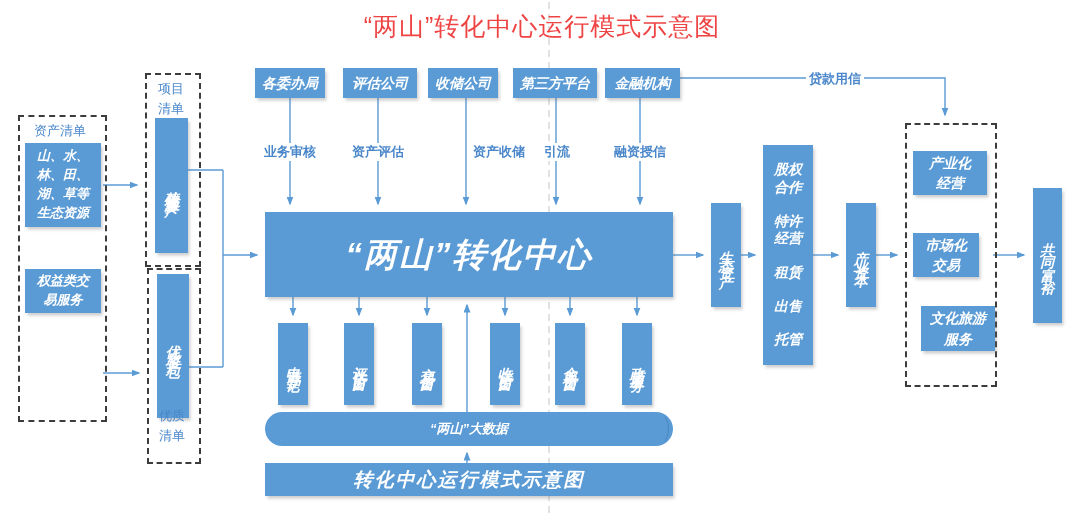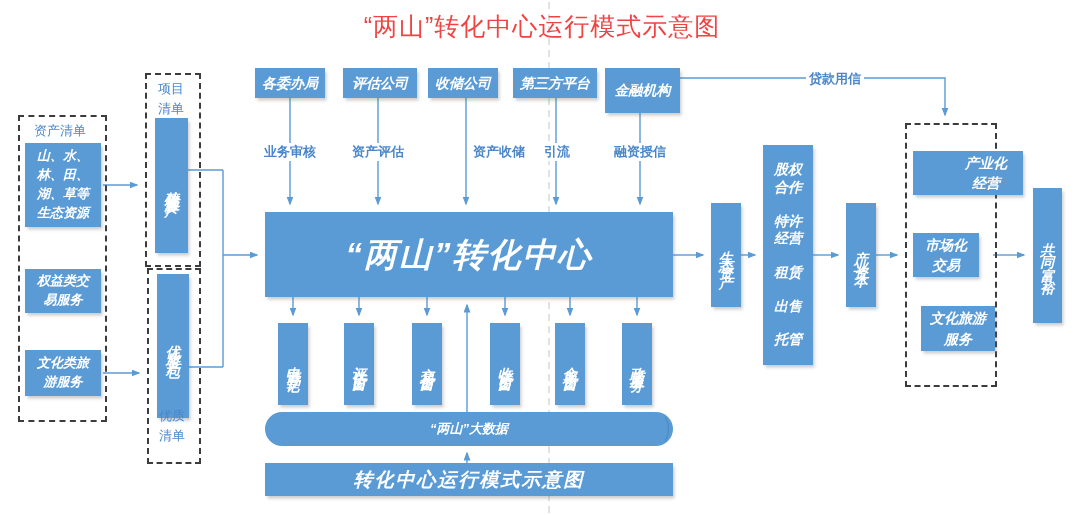--- a/index.html
+++ b/index.html
@@ -83,37 +83,35 @@
   <div class="title">“两山”转化中心运行模式示意图</div>
 
   <div class="dashed" style="left:18px; top:115px; width:85px; height:303px;"></div>
   <div class="blabel" style="left:20px; top:121px; width:80px;">资产清单</div>
   <div class="box pre f13" style="left:25px; top:143px; width:76px; height:84px;">山、水、
 林、田、
 湖、草等
 生态资源</div>
   <div class="box pre f13" style="left:25px; top:269px; width:76px; height:44px;">权益类交
 易服务</div>
-  <div class="box pre f13" style="left:25px; top:350px; width:76px; height:46px;">文化类旅
-游服务</div>
 
   <div class="dashed" style="left:145px; top:73px; width:52px; height:190px;"></div>
   <div class="blabel" style="left:147px; top:79px; width:48px;">项目
 清单</div>
   <div class="box vtext f14" style="left:155px; top:118px; width:33px; height:135px; letter-spacing:2px;">碎片化资源资产</div>
   <div class="dashed" style="left:147px; top:268px; width:50px; height:192px;"></div>
   <div class="box vtext f14" style="left:157px; top:274px; width:32px; height:144px; letter-spacing:5px;">优质资产包</div>
   <div class="blabel" style="left:149px; top:406px; width:46px;">优质
 清单</div>
 
   <div class="box f14" style="left:255px; top:68px; width:70px; height:30px;">各委办局</div>
   <div class="box f14" style="left:343px; top:68px; width:74px; height:30px;">评估公司</div>
   <div class="box f14" style="left:428px; top:68px; width:70px; height:30px;">收储公司</div>
   <div class="box f14" style="left:513px; top:68px; width:84px; height:30px;">第三方平台</div>
-  <div class="box f14" style="left:605px; top:68px; width:75px; height:45px;">金融机构</div>
+  <div class="box f14" style="left:605px; top:68px; width:75px; height:30px;">金融机构</div>
 
   <div class="flow-label" style="left:290px; top:143px;">业务审核</div>
   <div class="flow-label" style="left:378px; top:143px;">资产评估</div>
   <div class="flow-label" style="left:466px; top:143px;margin-left:33px;">资产收储</div>
   <div class="flow-label" style="left:557px; top:143px;">引流</div>
   <div class="flow-label" style="left:640px; top:143px;">融资授信</div>
 
   <div class="flow-label" style="left:835px; top:70px;">贷款用信</div>
 
   <div class="box center-box" style="left:265px; top:212px; width:408px; height:85px;">“两山”转化中心</div>
@@ -138,21 +136,21 @@
 合作</span>
     <span>特许
 经营</span>
     <span>租赁</span>
     <span>出售</span>
     <span>托管</span>
   </div>
   <div class="box vtext f14 ls8" style="left:846px; top:203px; width:30px; height:104px;">产业资本</div>
 
   <div class="dashed" style="left:905px; top:123px; width:88px; height:260px;"></div>
-  <div class="box pre f14" style="left:913px; top:151px; width:74px; height:44px;padding-left:36px;">产业化
+  <div class="box pre f14" style="left:913px; top:151px; width:74px; height:44px;">产业化
 经营</div>
   <div class="box pre f14" style="left:913px; top:233px; width:66px; height:44px;">市场化
 交易</div>
   <div class="box pre f14" style="left:913px; top:306px; width:74px; height:45px;margin-left:8px;">文化旅游
 服务</div>
 
   <div class="box vtext f14 ls12" style="left:1033px; top:188px; width:29px; height:135px;">共同富裕</div>
 
 </div>
 

